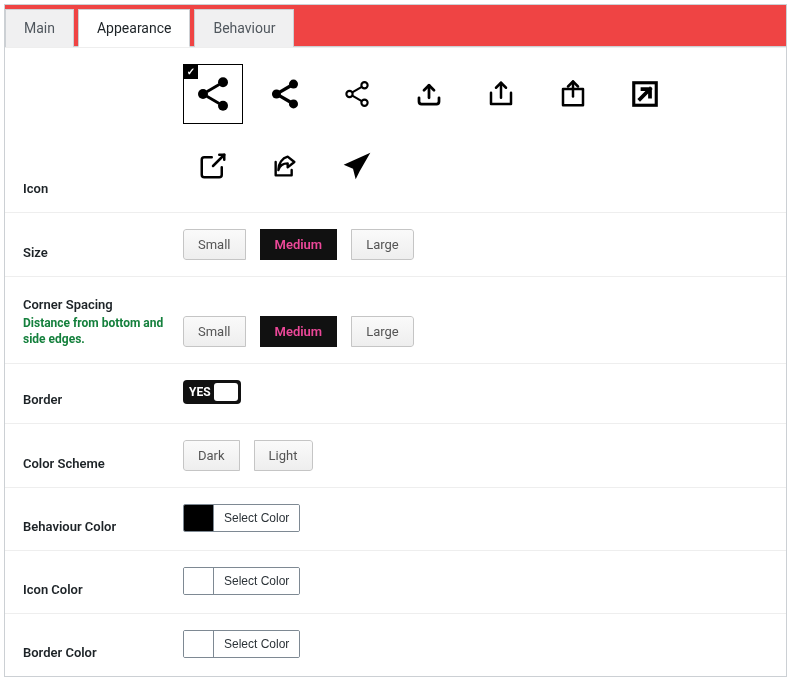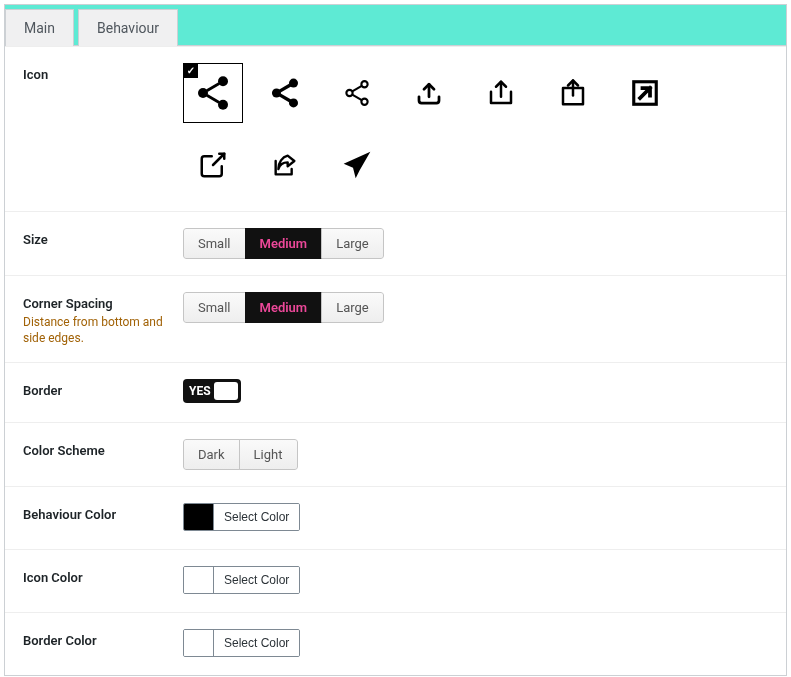--- a/index.html
+++ b/index.html
@@ -11,21 +11,21 @@
     background: #fff;
     padding: 4px;
   }
   .panel {
     width: 783px;
     border: 1px solid #ccd0d4;
     background: #fff;
   }
   .tabs {
     display: flex;
-    background: #5eead4;
+    background: #ef4444;
     border-bottom: 1px solid #ccd0d4;
   }
   .tab {
     padding: 10px 18px;
     border: 1px solid #ccd0d4;
     border-bottom: none;
     background: #f0f0f1;
     font-size: 14px;
     color: #50575e;
     margin-right: 4px;
@@ -36,33 +36,33 @@
   }
   .tab.active {
     background: #fff;
     color: #1d2327;
     border-bottom: 1px solid #fff;
   }
   .row {
     display: flex;
     padding: 16px 18px;
     border-top: 1px solid #eee;
-    align-items: flex-start;
+    align-items: flex-end;
   }
   .row:first-of-type { border-top: none; }
   .label-col {
     width: 160px;
     flex-shrink: 0;
     font-weight: 600;
     padding-top: 4px;
     font-size: 13px;
   }
   .label-col .sub {
-    font-weight: 400;
-    color: #a16207;
+    font-weight: 700;
+    color: #15803d;
     font-size: 12px;
     margin-top: 4px;
     line-height: 1.3;
   }
   .control-col {
     flex: 1;
   }
   .icon-grid {
     display: flex;
     flex-wrap: wrap;
@@ -94,20 +94,21 @@
     font-size: 10px;
     line-height: 14px;
     text-align: center;
     font-weight: bold;
   }
   .icon-opt svg { display: block; }
   .btn-group {
     display: inline-flex;
     border-radius: 3px;
     overflow: hidden;
+    gap: 15px;
   }
   .btn-group .seg {
     padding: 7px 14px;
     border: 1px solid #c5c5c5;
     background: linear-gradient(#fafafa, #eee);
     color: #555;
     font-size: 13px;
     cursor: pointer;
     margin-left: -1px;
   }
@@ -168,20 +169,21 @@
     align-items: center;
   }
 </style>
 </head>
 <body>
 
 <div class="panel">
 
   <div class="tabs">
     <div class="tab">Main</div>
+    <div class="tab active">Appearance</div>
     <div class="tab">Behaviour</div>
   </div>
 
   <div class="row">
     <div class="label-col">Icon</div>
     <div class="control-col">
       <div class="icon-grid">
 
         <div class="icon-opt selected">
           <svg width="40" height="40" viewBox="0 0 24 24">

